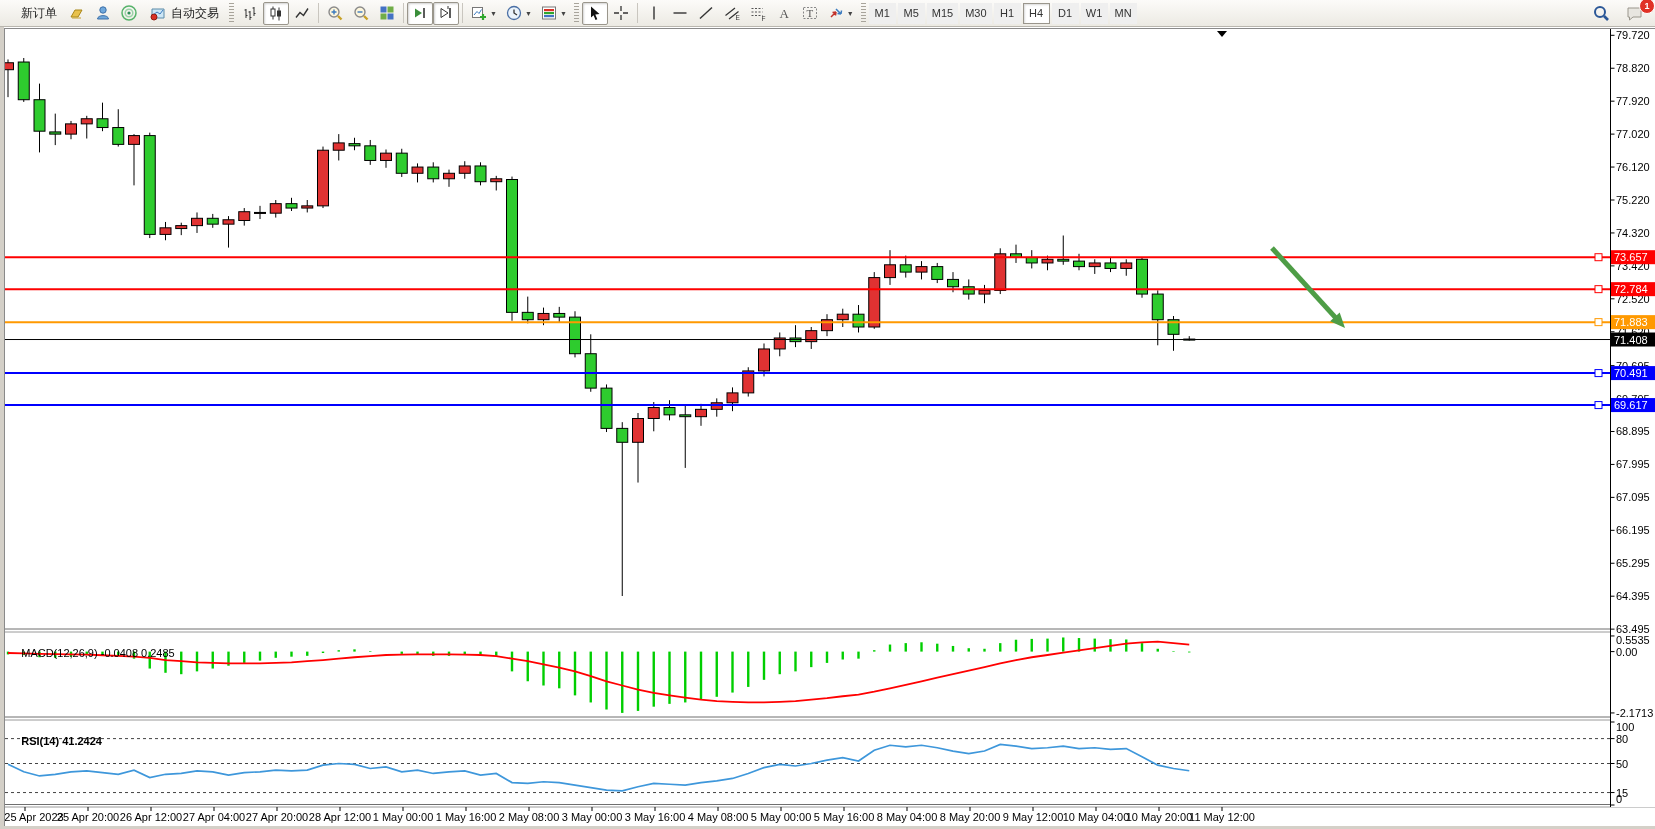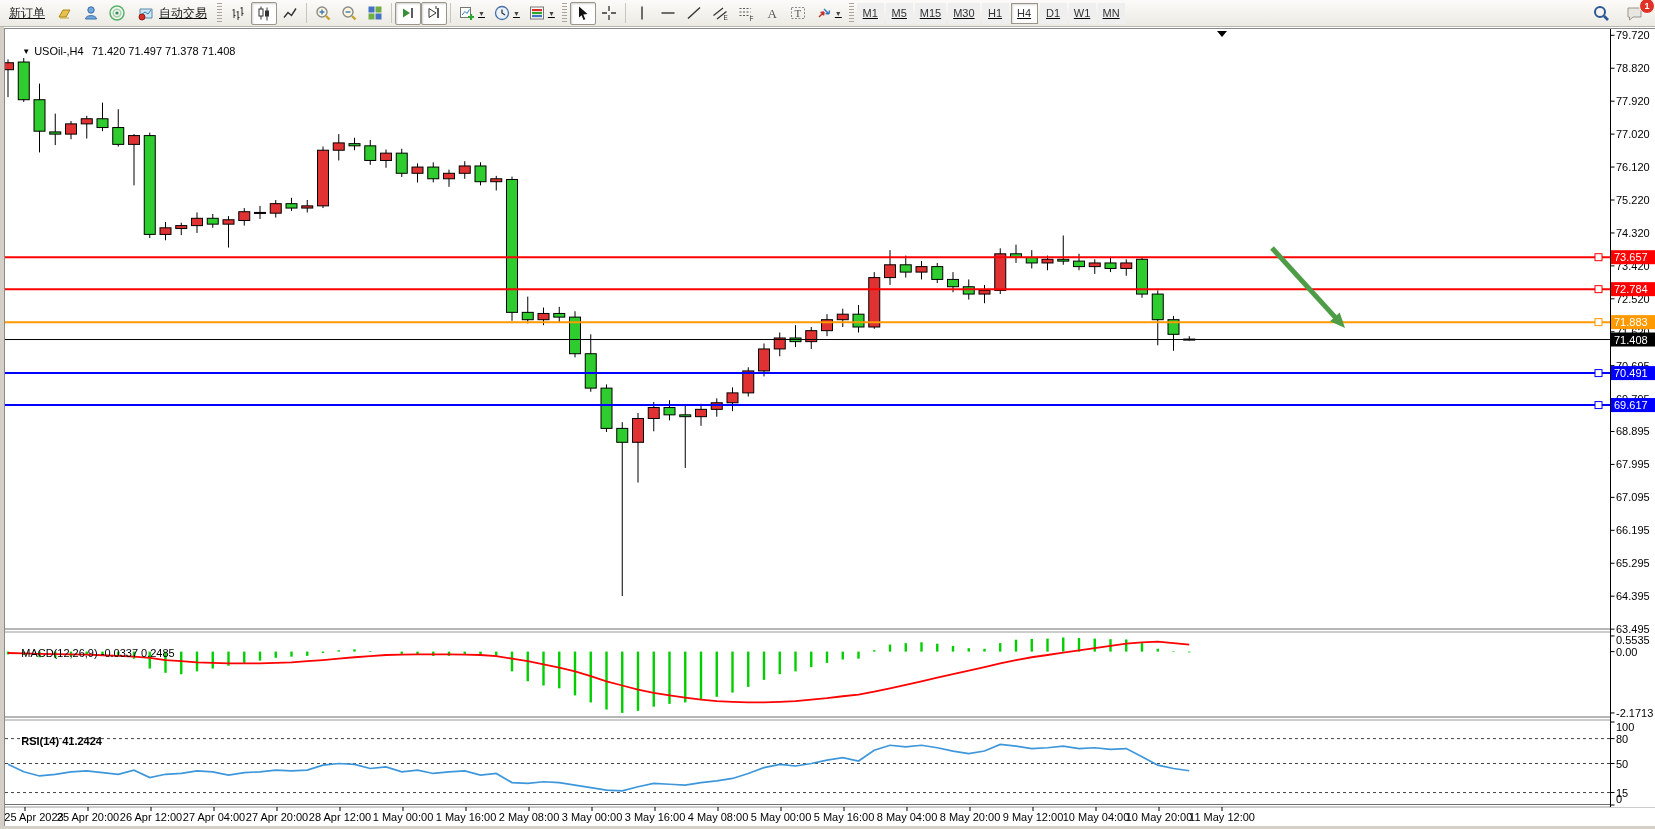--- a/index.html
+++ b/index.html
@@ -1,21 +1,21 @@
 <!DOCTYPE html>
 <html><head>
 <meta charset="utf-8">
 <style>
   html,body{margin:0;padding:0;width:1655px;height:829px;overflow:hidden;background:#fff;
             font-family:"Liberation Sans",sans-serif;}
   #app{position:relative;width:1655px;height:829px;}
   
   .toolbar{position:absolute;top:0;left:0;width:1655px;height:27px;z-index:10;
            background:linear-gradient(#fcfbf9,#eceae3);border-bottom:1px solid #b9b6ae;
-           display:flex;align-items:center;padding:0 2px;box-sizing:border-box;text-decoration:underline;}
+           display:flex;align-items:center;padding:0 14px;box-sizing:border-box;}
   .tbtn{height:23px;min-width:26px;padding:0 3px;display:flex;align-items:center;justify-content:center;
         background:transparent;border:1px solid transparent;border-radius:2px;
         font:12px "Liberation Sans",sans-serif;color:#222;cursor:default;}
   .tbtn.text-btn{padding:0 6px;}
   .tbtn.active{background:#fff;border:1px solid #9a968c;box-shadow:inset 1px 1px 2px rgba(0,0,0,.18);}
   .tbtn svg{display:block;}
   .caret{font-size:7px;color:#444;margin-left:2px;}
   .grip{width:5px;height:20px;margin:0 3px;
         background-image:repeating-linear-gradient(#a8a49b 0 1px,transparent 1px 3px);
         background-size:1px 100%;background-repeat:repeat-x;background-position:2px 0;}
@@ -659,23 +659,20 @@
       <line x1="1159" y1="807" x2="1159" y2="811" stroke="#000"></line>
       <text x="1159" y="821" fill="#000" text-anchor="middle" font-family="Liberation Sans,sans-serif" font-size="11">10 May 20:00</text>
       <line x1="1222" y1="807" x2="1222" y2="811" stroke="#000"></line>
       <text x="1222" y="821" fill="#000" text-anchor="middle" font-family="Liberation Sans,sans-serif" font-size="11">11 May 12:00</text>
       <polygon points="1217,31 1227,31 1222,37" fill="#000"></polygon>
       <rect x="0" y="27" width="4" height="802" fill="#d4d0c8"></rect>
       <line x1="4.5" y1="29" x2="4.5" y2="826" stroke="#8a8a8a"></line>
       <rect x="0" y="826" width="1655" height="3" fill="#d4d0c8"></rect>
     </svg>
 
-  <div class="pane-label" id="chart-title">
-    <span class="tri">▼</span><span class="sym">USOil-,H4</span><span>71.420 71.497 71.378 71.408</span>
-  </div>
   <div class="pane-label" id="macd-label">
-    <span>MACD(12,26,9)</span> <span>-0.0337 0.2485</span>
+    <span>MACD(12,26,9)</span> <span>-0.0408 0.2485</span>
   </div>
   <div class="pane-label" id="rsi-label">
     <span>RSI(14)</span> <span>41.2424</span>
   </div>
 
 </div>
 
 </body></html>

